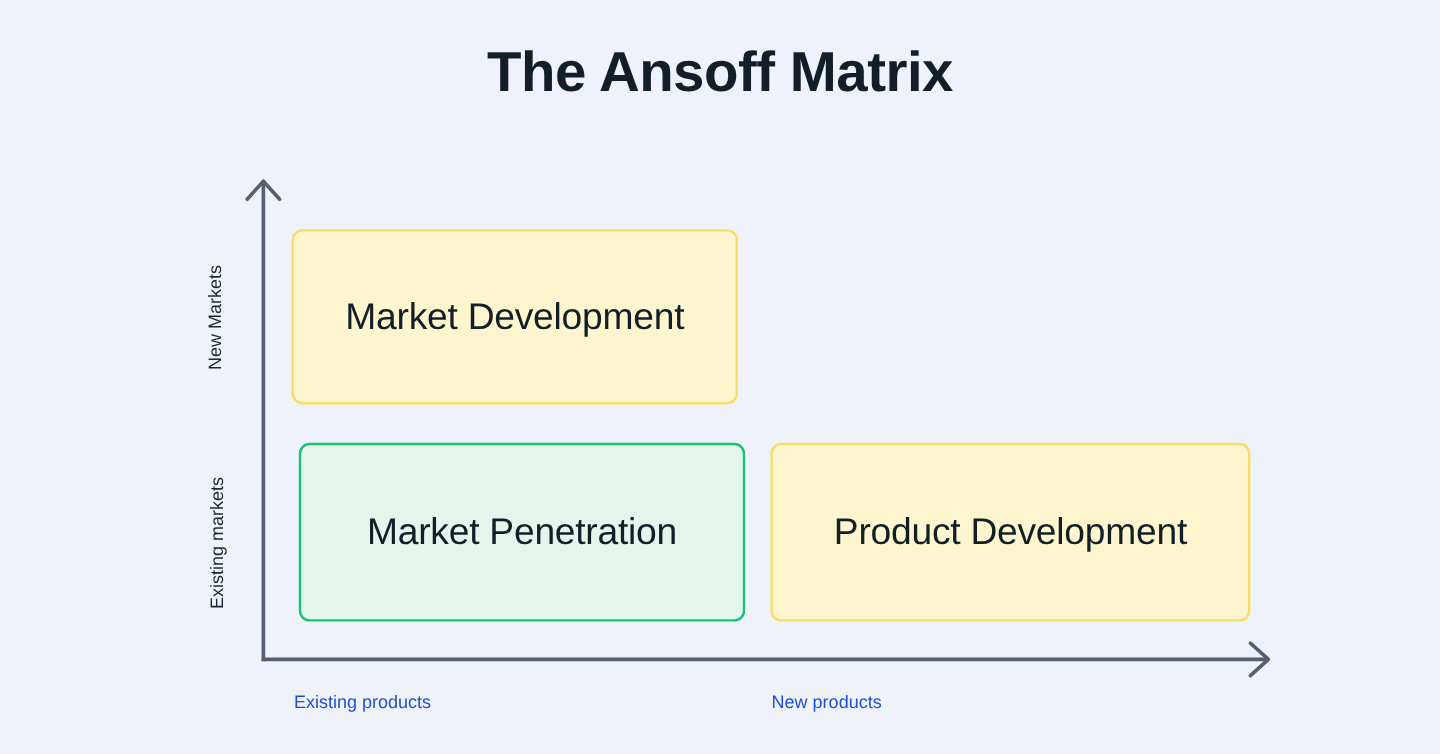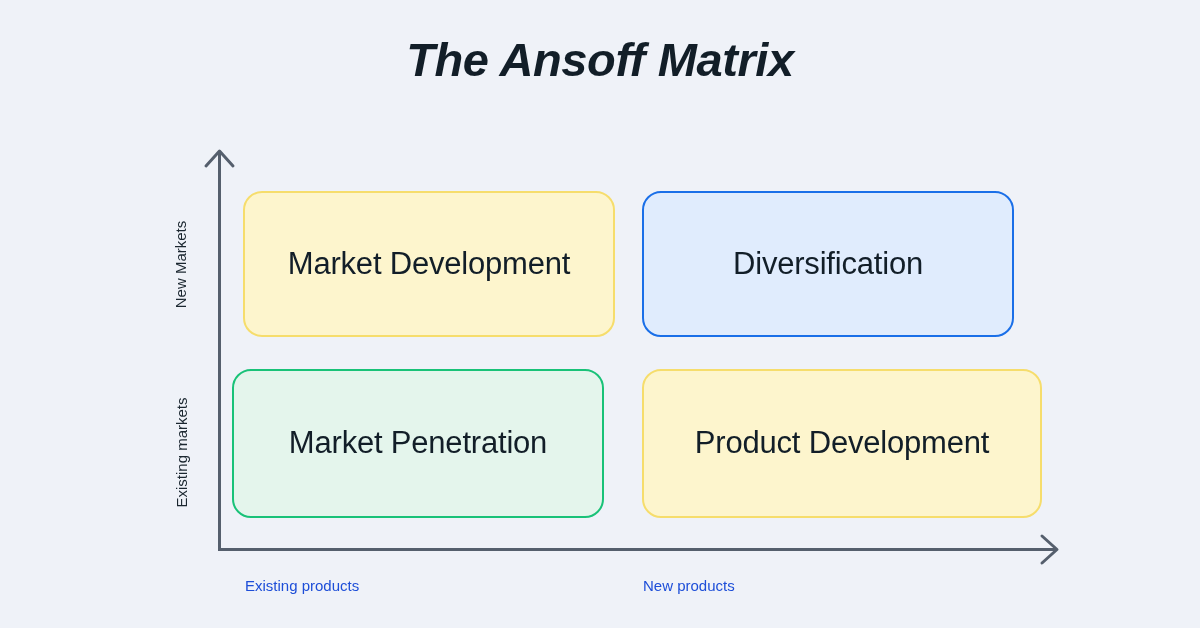--- a/index.html
+++ b/index.html
@@ -26,21 +26,20 @@
     position: absolute;
     left: 0;
     top: 34px;
     width: 1200px;
     text-align: center;
     font-size: 47px;
     font-weight: 700;
     letter-spacing: -0.4px;
     color: #121e28;
     line-height: 1.1;
-    font-style: italic;
   }
 
   
   #axes {
     position: absolute;
     left: 0;
     top: 0;
     width: 1200px;
     height: 628px;
     pointer-events: none;
@@ -76,21 +75,21 @@
   }
   #x-label-existing { left: 245px; }
   #x-label-new      { left: 643px; }
 
   
   .quadrant {
     position: absolute;
     box-sizing: border-box;
     border-width: 2px;
     border-style: solid;
-    border-radius: 19px;
+    border-radius: 9px;
     display: flex;
     align-items: center;
     justify-content: center;
     text-align: center;
     padding: 6px 14px;
   }
   .quadrant .q-label {
     font-size: 31px;
     font-weight: 500;
     line-height: 1.32;
@@ -104,21 +103,21 @@
     background: #fdf5cd;
     border-color: #f6dd6c;
   }
   #quadrant-diversification {
     left: 642px;  top: 191px;
     width: 372px; height: 146px;
     background: #e0ecfd;
     border-color: #1a6fe8;
   }
   #quadrant-market-penetration {
-    left: 232px;  top: 369px;
+    left: 249px;  top: 369px;
     width: 372px; height: 149px;
     background: #e4f5ec;
     border-color: #19c278;
   }
   #quadrant-product-development {
     left: 642px;  top: 369px;
     width: 400px; height: 149px;
     background: #fdf5cd;
     border-color: #f6dd6c;
   }
@@ -144,23 +143,20 @@
   <div class="y-axis-label" id="y-label-existing">Existing markets</div>
 
   <div class="x-axis-label" id="x-label-existing">Existing products</div>
 
   <div class="x-axis-label" id="x-label-new">New products</div>
 
   <div class="quadrant" id="quadrant-market-development">
     <span class="q-label">Market Development</span>
   </div>
 
-  <div class="quadrant" id="quadrant-diversification">
-    <span class="q-label">Diversification</span>
-  </div>
 
   <div class="quadrant" id="quadrant-market-penetration">
     <span class="q-label">Market Penetration</span>
   </div>
 
   <div class="quadrant" id="quadrant-product-development">
     <span class="q-label">Product Development</span>
   </div>
 
 </div>

